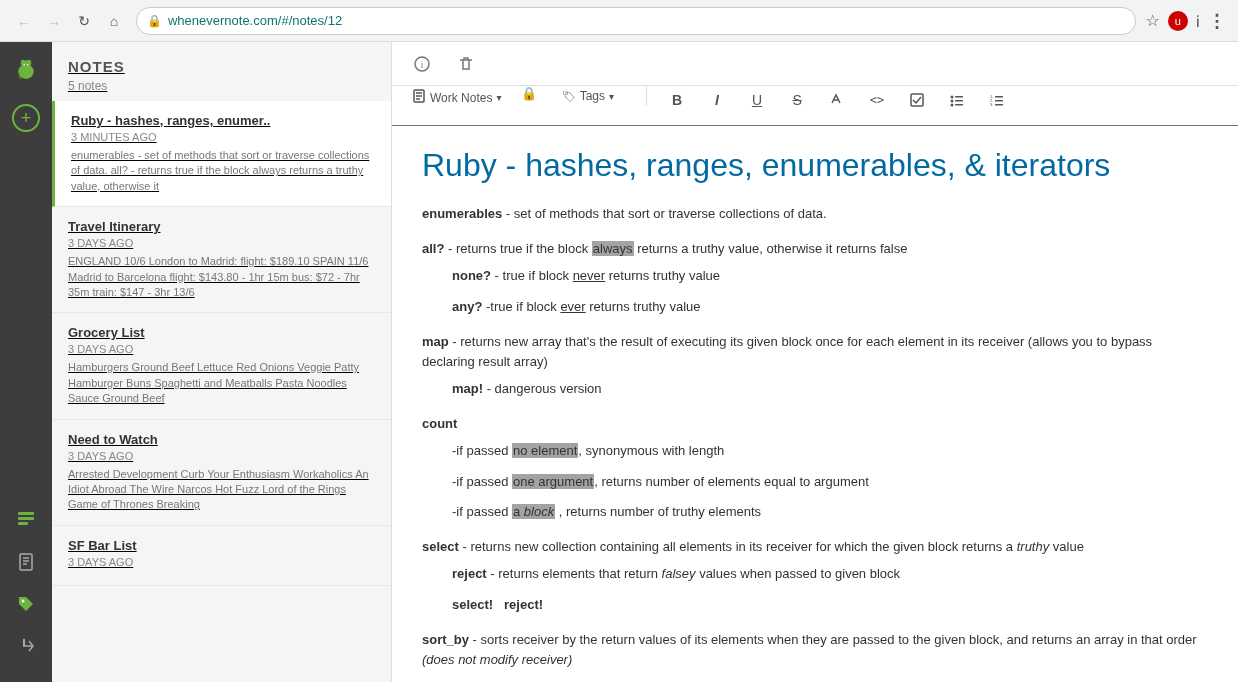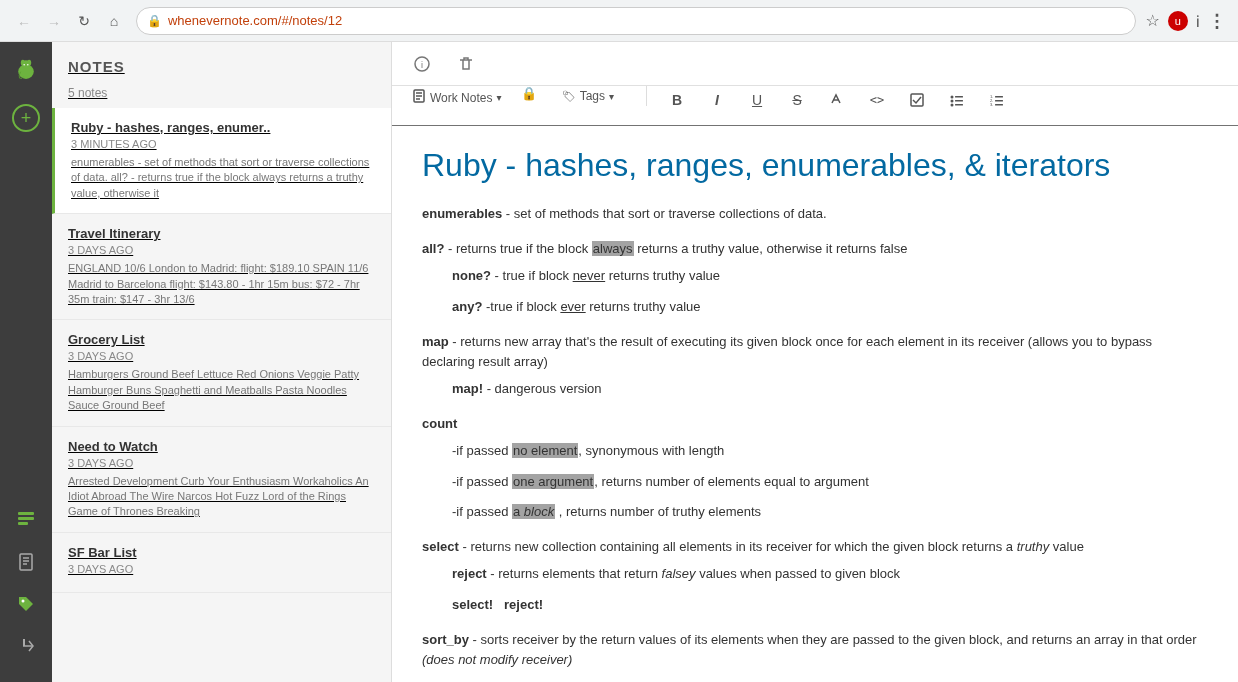--- a/index.html
+++ b/index.html
@@ -44,21 +44,21 @@
       display: flex;
       align-items: center;
       padding: 0 10px;
       gap: 6px;
     }
     .address-input {
       border: none;
       outline: none;
       background: transparent;
       font-size: 13px;
-      color: #c2410c;
+      color: #0f766e;
       flex: 1;
     }
     .browser-actions {
       display: flex;
       gap: 8px;
       align-items: center;
       color: #555;
     }
 
     
@@ -126,21 +126,21 @@
     .notes-title {
       font-size: 15px;
       font-weight: 600;
       color: #555;
       letter-spacing: 1px;
       text-transform: uppercase;
     }
     .notes-count {
       font-size: 12px;
       color: #888;
-      margin-top: 11px;
+      margin-top: 4px;
     }
     .notes-list {
       overflow-y: auto;
       flex: 1;
     }
     .note-item {
       padding: 12px 16px;
       border-bottom: 1px solid #e8e8e8;
       cursor: pointer;
       background: #f5f5f5;

